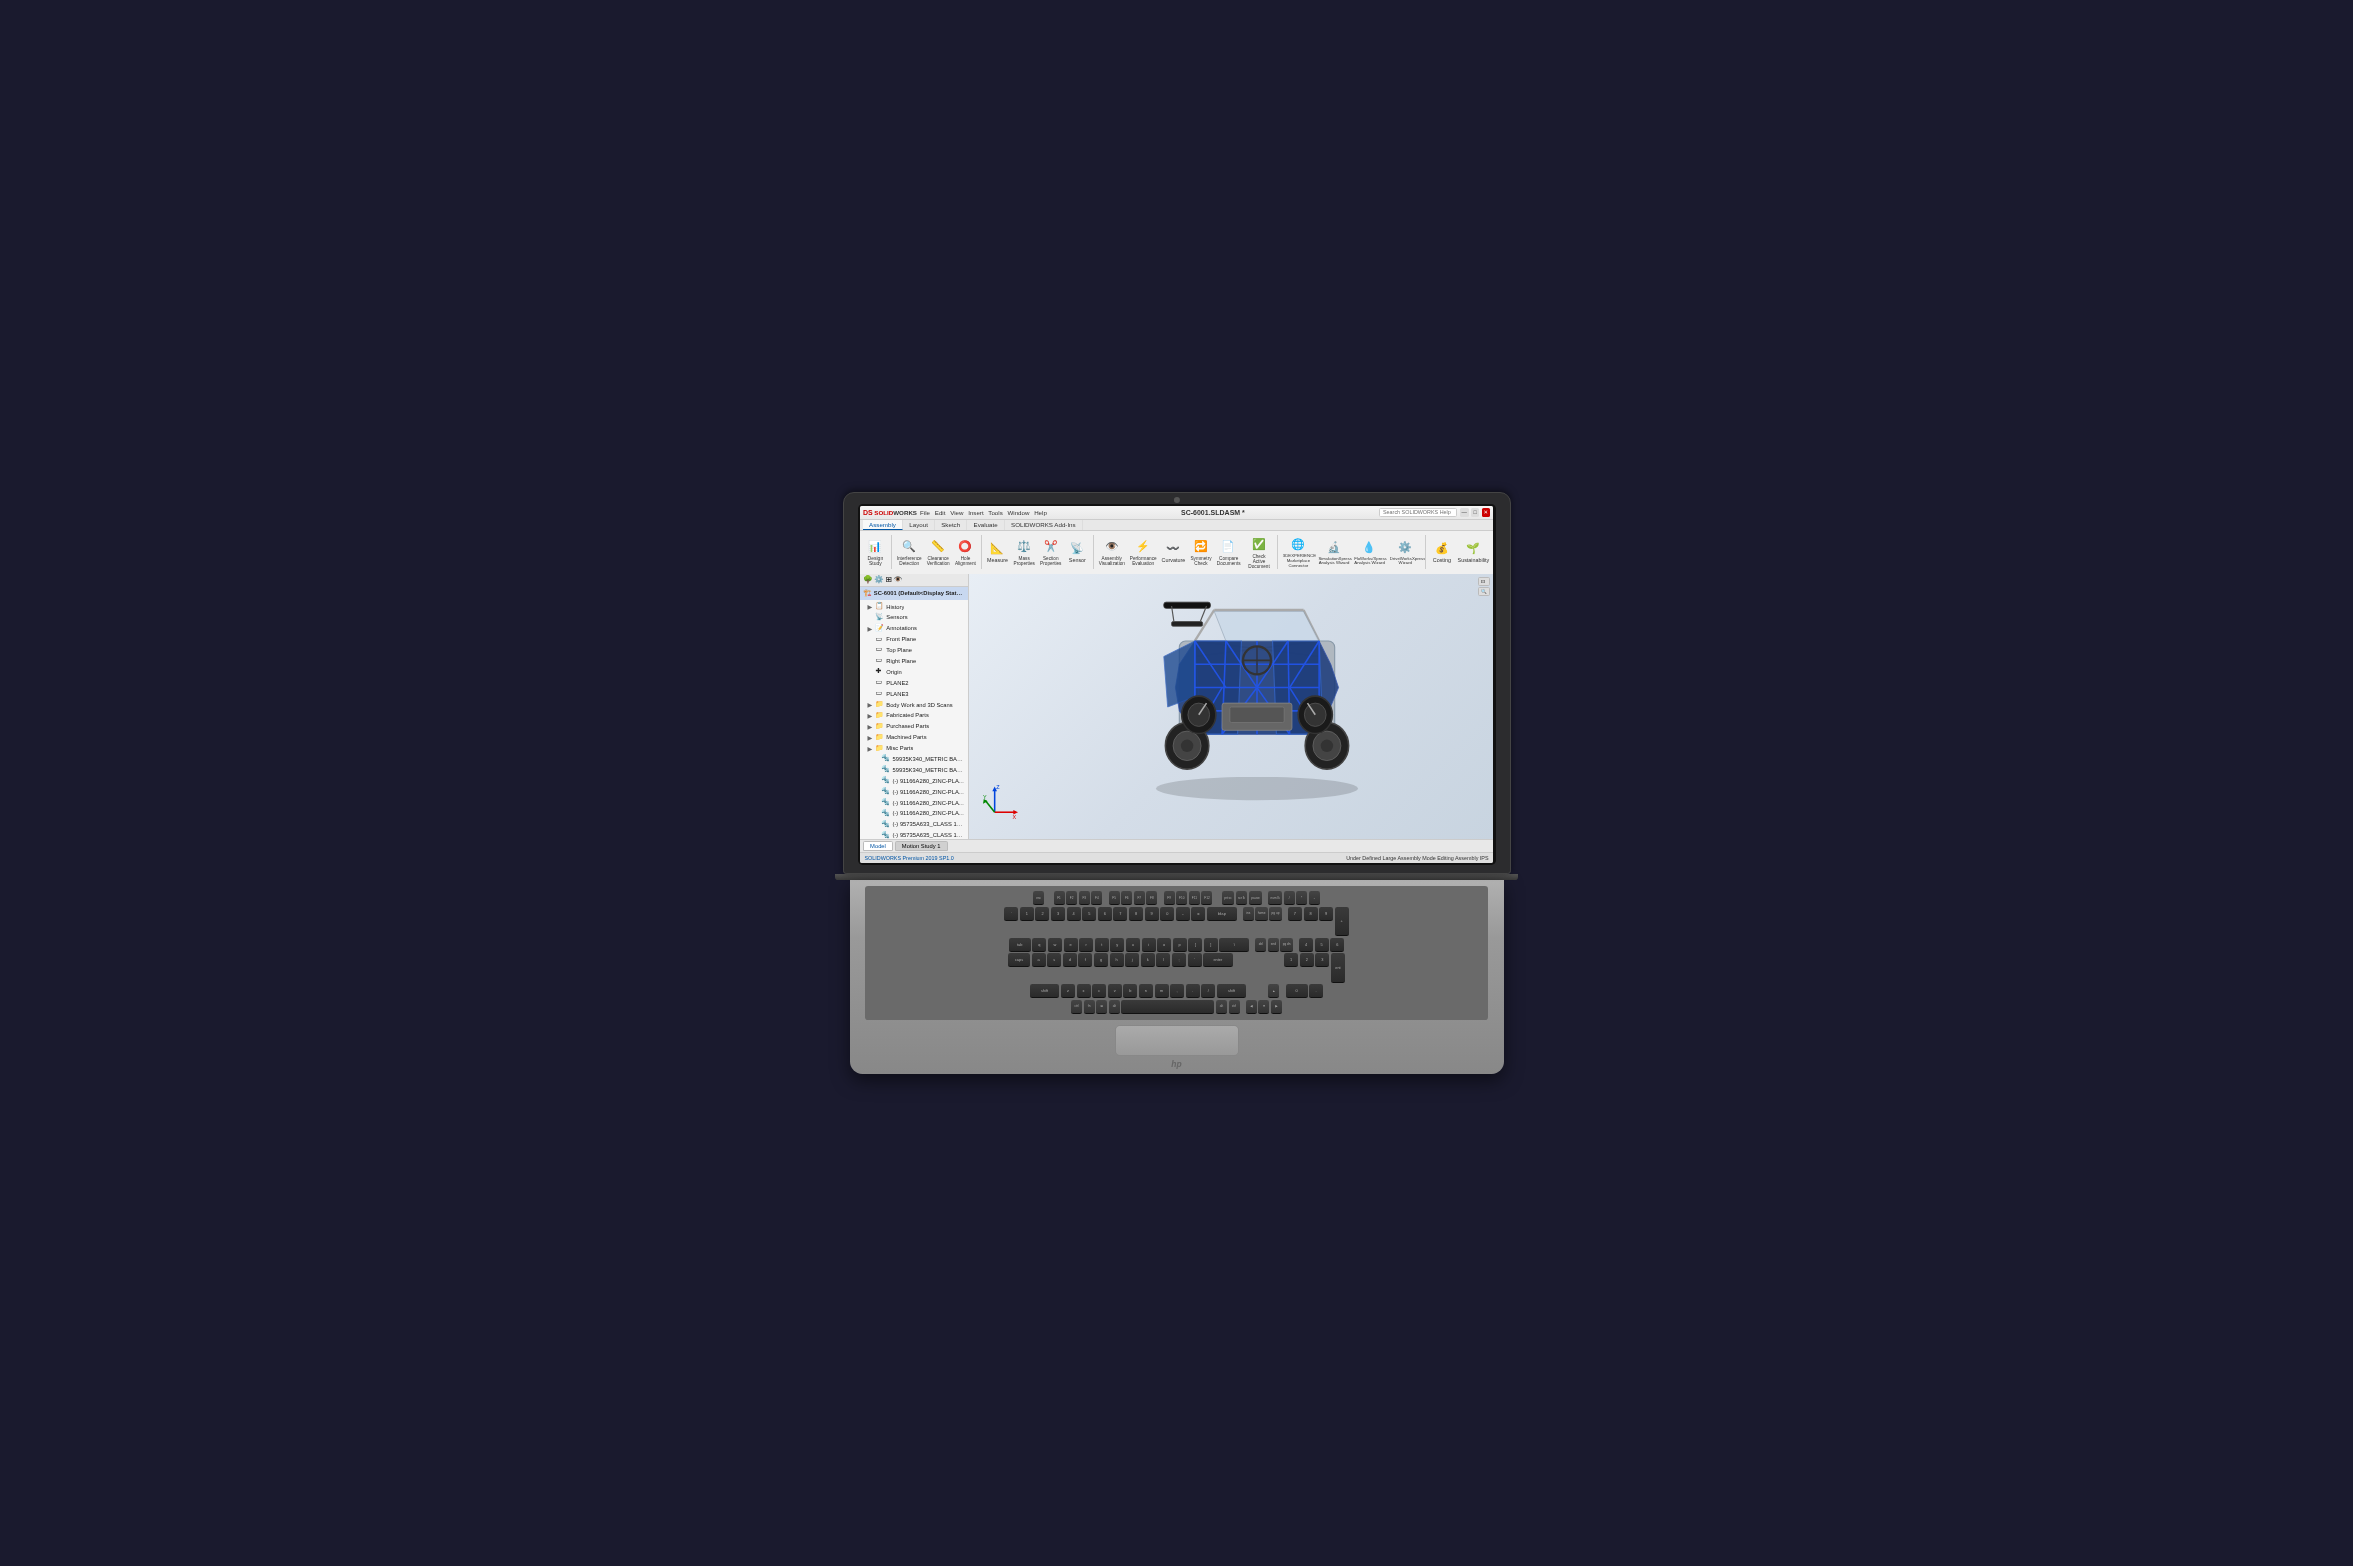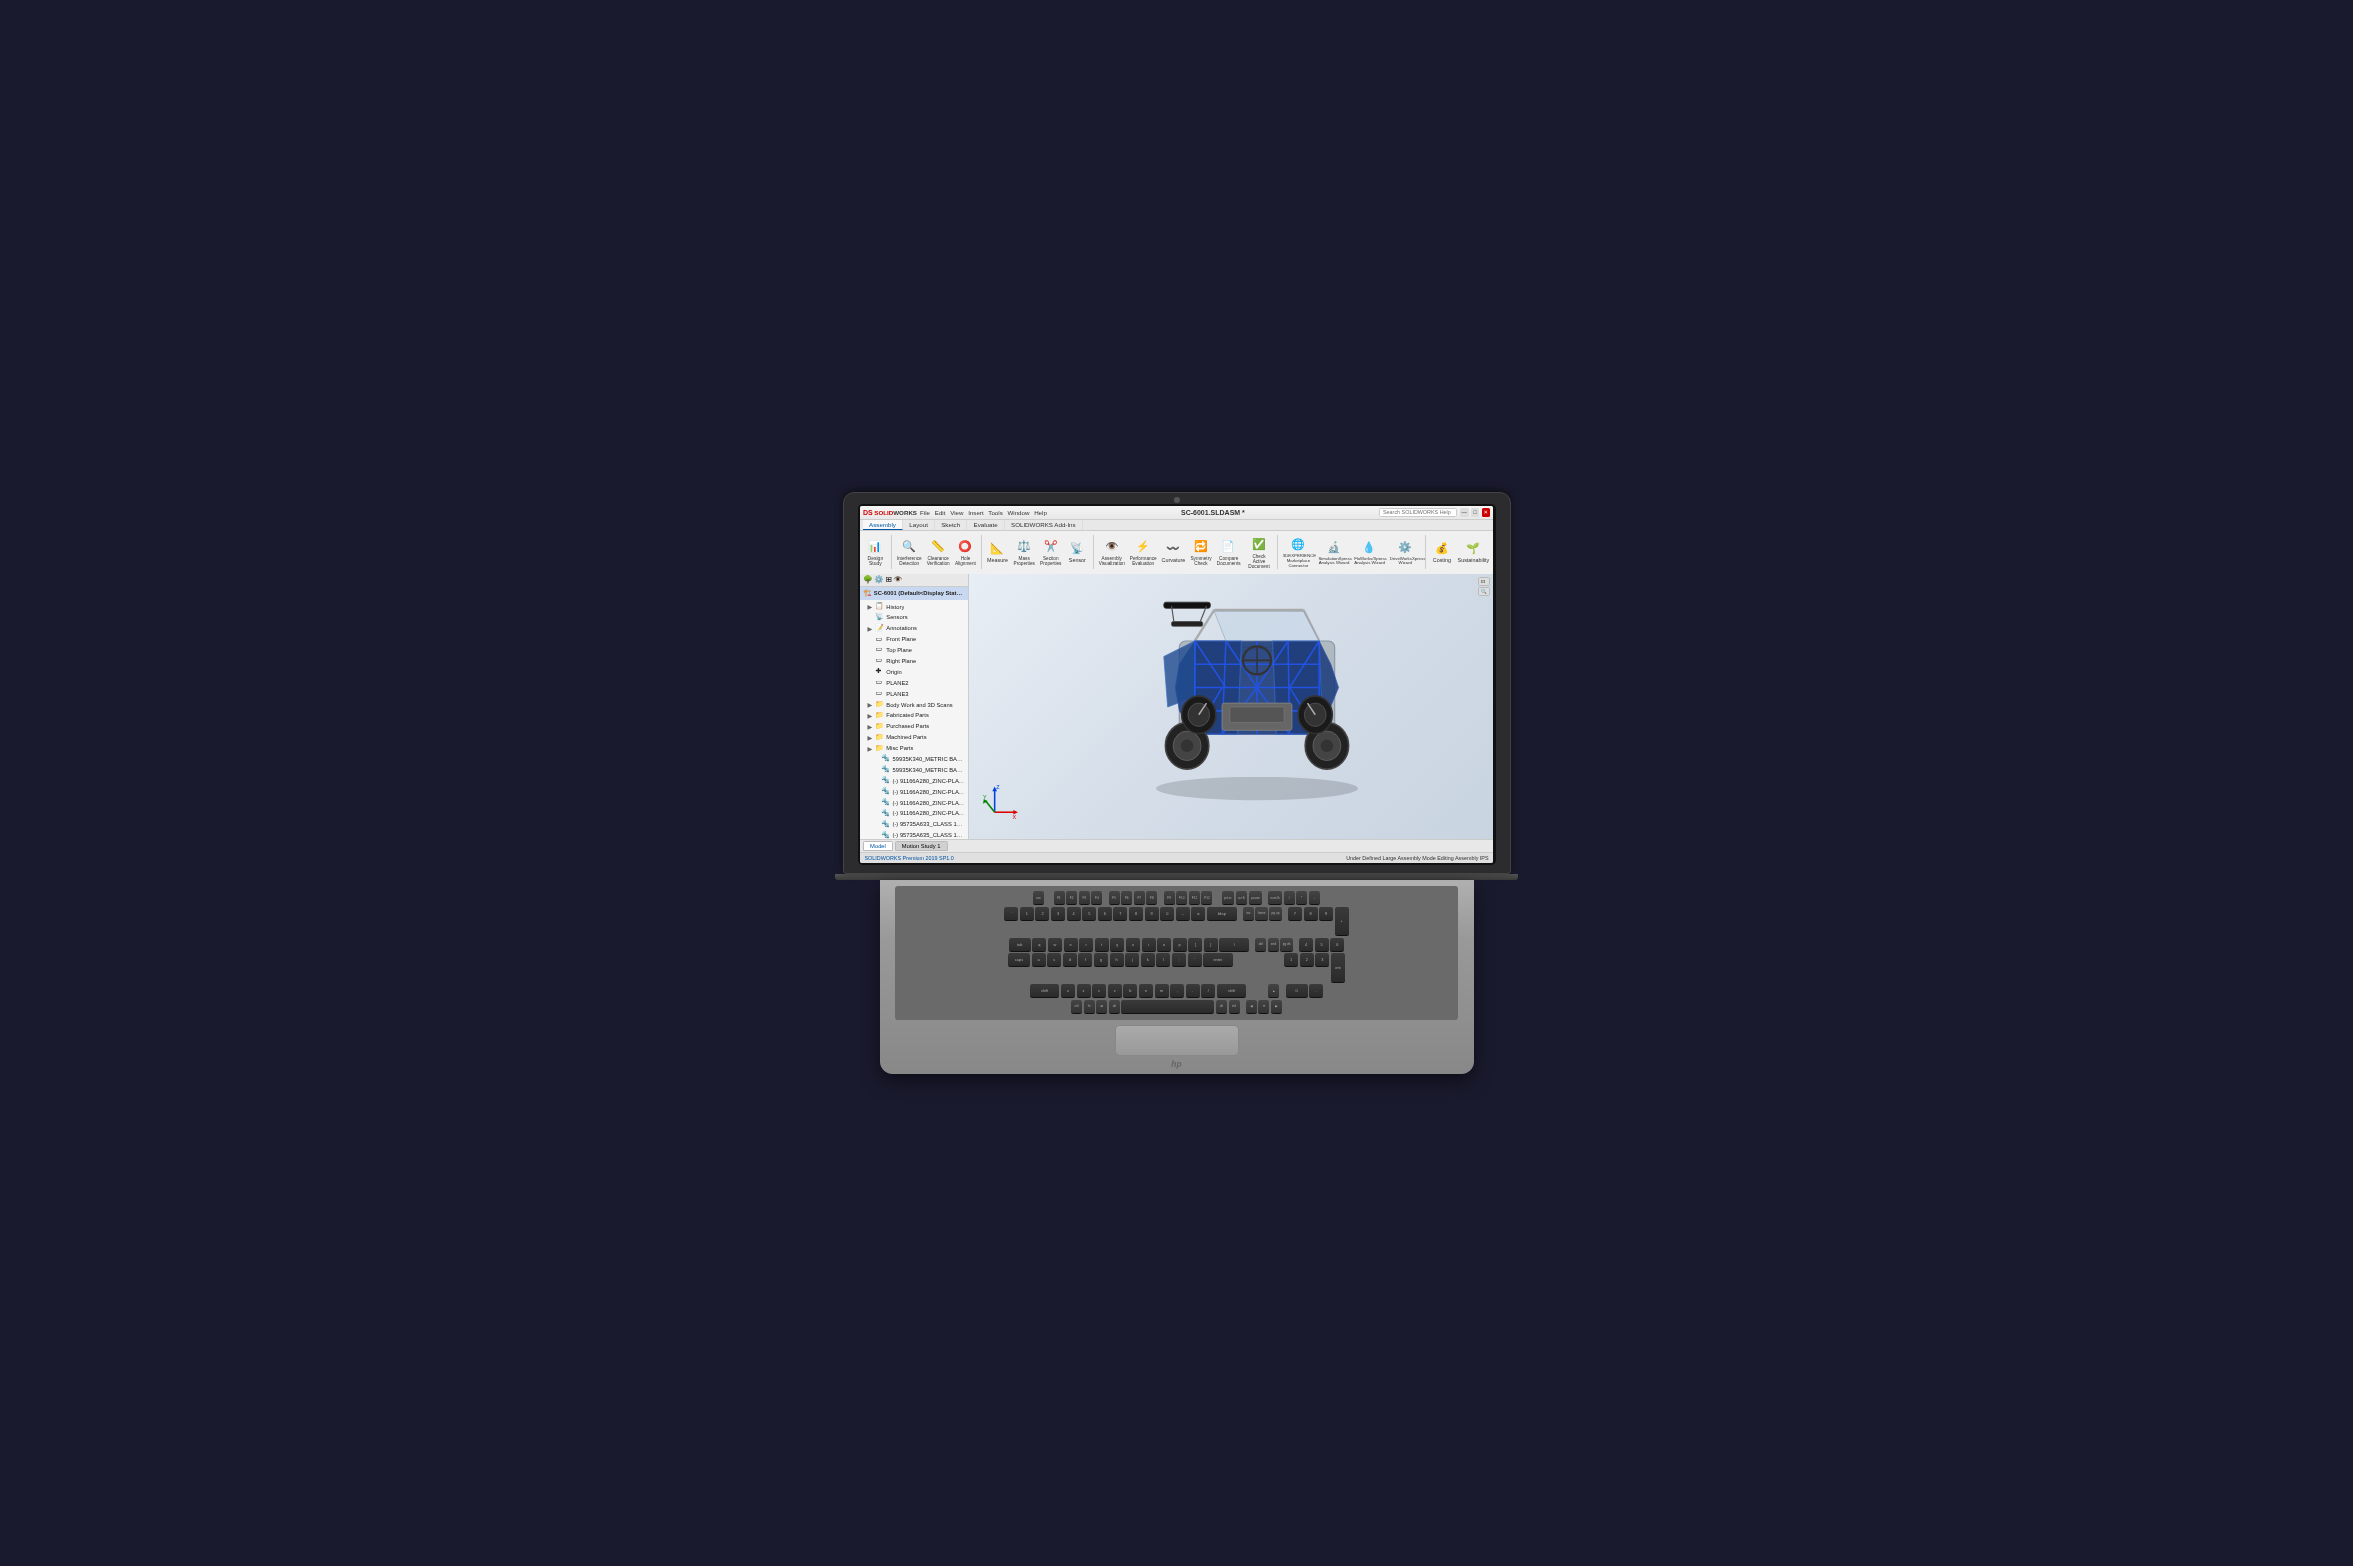--- a/index.html
+++ b/index.html
@@ -292,21 +292,21 @@
 
     
     .laptop-hinge {
       width: 683px;
       height: 6.2px;
       background: linear-gradient(180deg, #555 0%, #3a3a3a 100%);
       border-radius: 0 0 3.1px 3.1px;
     }
 
     .laptop-base {
-      width: 594px;
+      width: 654px;
       background: linear-gradient(180deg, #b0b0b0 0%, #999 30%, #888 100%);
       border-radius: 0 0 12.4px 12.4px;
       padding: 6.2px 15.5px 3.1px;
       box-shadow: 0 6.2px 18.6px rgba(0,0,0,0.5);
     }
 
     .keyboard-area {
       background: #6a6a6a;
       border-radius: 3.1px;
       padding: 4.7px;

